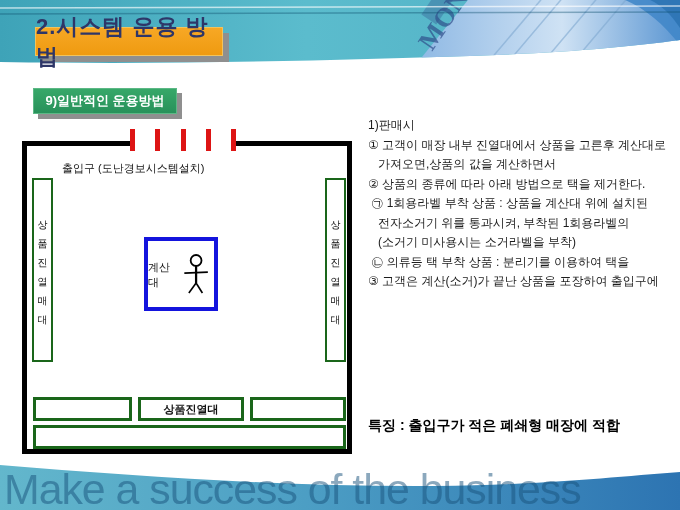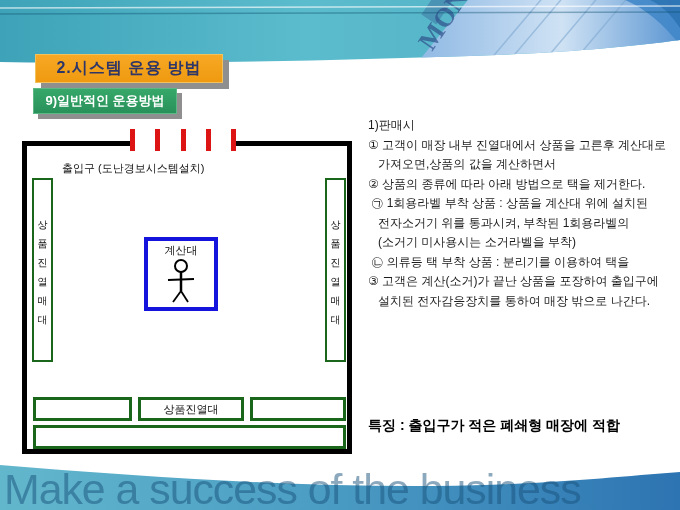--- a/index.html
+++ b/index.html
@@ -3,45 +3,45 @@
 <meta charset="utf-8">
 <style>
   html,body{margin:0;padding:0;}
   body{width:680px;height:510px;position:relative;overflow:hidden;background:#ffffff;
        font-family:"Liberation Sans","DejaVu Sans",sans-serif;}
   .abs{position:absolute;}
 
   
   #header-band{left:0;top:0;width:680px;height:80px;}
 
-  #title-box{left:35px;top:54px;width:186px;height:27px;background:linear-gradient(180deg,#f7a825,#ef9a10);
+  #title-box{left:35px;top:27px;width:186px;height:27px;background:linear-gradient(180deg,#f7a825,#ef9a10);
              border:1px solid #f2c35c;box-shadow:6px 6px 0 #8f8f8f;display:flex;align-items:center;justify-content:center;
-             color:#2e3668;font-weight:bold;font-size:16px;letter-spacing:1px;z-index:5;}
+             color:#2e3668;font-weight:bold;font-size:22px;letter-spacing:1px;z-index:5;}
   #subtitle-box{left:33px;top:88px;width:142px;height:24px;background:linear-gradient(180deg,#37a869,#28915a);
              border:1px solid #5cb885;box-shadow:5px 5px 0 #8f8f8f;display:flex;align-items:center;justify-content:center;
              color:#ffffff;font-weight:bold;font-size:13px;z-index:5;}
 
   
   #store-wall{left:22px;top:141px;width:320px;height:303px;border:5px solid #000000;background:#ffffff;z-index:1;}
   #entrance-gap{left:131px;top:139px;width:104px;height:10px;background:#ffffff;z-index:2;}
   .red-bar{position:absolute;top:129px;width:5px;height:22px;background:#dd1414;z-index:3;}
   #entrance-label{left:62px;top:161px;width:250px;text-align:left;font-size:11px;color:#111;z-index:3;}
 
   .shelf-vert{position:absolute;top:178px;width:17px;height:180px;border:2px solid #1a661a;background:#fff;z-index:3;
               display:flex;align-items:center;justify-content:center;}
   .shelf-vert .vtext{writing-mode:vertical-rl;text-orientation:upright;font-size:10px;color:#111;letter-spacing:9px;line-height:17px;}
   #shelf-left{left:32px;}
   #shelf-right{left:325px;}
 
   #checkout-box{left:144px;top:237px;width:66px;height:66px;border:4px solid #1414dd;background:#fff;z-index:3;
-                display:flex;flex-direction:column;align-items:center;}
+                display:flex;flex-direction:row;align-items:center;}
   #checkout-label{font-size:11px;color:#111;margin-top:2px;}
 
   .shelf-bottom{position:absolute;top:397px;height:18px;border:3px solid #1a661a;background:#fff;z-index:3;
-                display:flex;align-items:center;justify-content:center;font-size:11px;color:#111;}
+                display:flex;align-items:center;justify-content:center;font-size:11px;color:#111;font-weight:bold;}
   #shelf-bottom-left{left:33px;width:93px;}
   #shelf-bottom-mid{left:138px;width:100px;}
   #shelf-bottom-right{left:250px;width:90px;}
   #shelf-bottom-wide{position:absolute;left:33px;top:425px;width:307px;height:18px;border:3px solid #1a661a;background:#fff;z-index:3;}
 
   
   #body-text{left:368px;top:116px;width:308px;z-index:4;}
   #body-text .line{white-space:pre;font-size:12px;line-height:19.5px;color:#1c1c1c;}
   #feature-line{left:368px;top:417px;width:308px;font-size:14px;font-weight:bold;color:#000;white-space:pre;z-index:4;}
 
@@ -134,21 +134,20 @@
 <div id="body-text" class="abs">
   <div class="line">1)판매시</div>
   <div class="line">① 고객이 매장 내부 진열대에서 상품을 고른후 계산대로</div>
   <div class="line">   가져오면,상품의 값을 계산하면서</div>
   <div class="line">② 상품의 종류에 따라 아래 방법으로 택을 제거한다.</div>
   <div class="line"> ㉠ 1회용라벨 부착 상품 : 상품을 계산대 위에 설치된</div>
   <div class="line">   전자소거기 위를 통과시켜, 부착된 1회용라벨의</div>
   <div class="line">   (소거기 미사용시는 소거라벨을 부착)</div>
   <div class="line"> ㉡ 의류등 택 부착 상품 : 분리기를 이용하여 택을</div>
   <div class="line">③ 고객은 계산(소거)가 끝난 상품을 포장하여 출입구에</div>
-  <div class="line">   설치된 전자감응장치를 통하여 매장 밖으로 나간다.</div>
 </div>
 
 <div id="feature-line" class="abs">특징 : 출입구가 적은 폐쇄형 매장에 적합</div>
 
 <svg id="footer-band" class="abs" width="680" height="50" viewBox="0 0 50 50" preserveAspectRatio="none">
   <defs>
     <linearGradient id="footGrad" x1="0" y1="0" x2="1" y2="0">
       <stop offset="0" stop-color="#63b7cc"></stop>
       <stop offset="0.45" stop-color="#4c9ec4"></stop>
       <stop offset="1" stop-color="#2d74b2"></stop>

